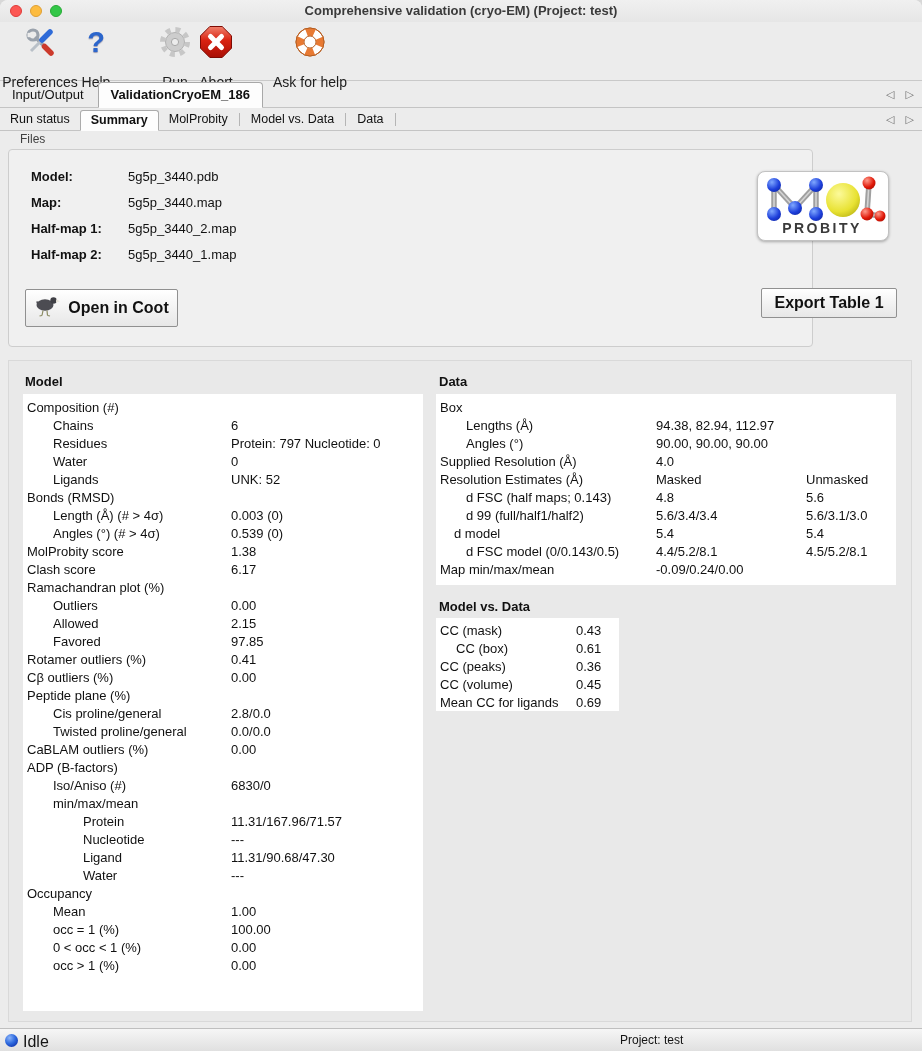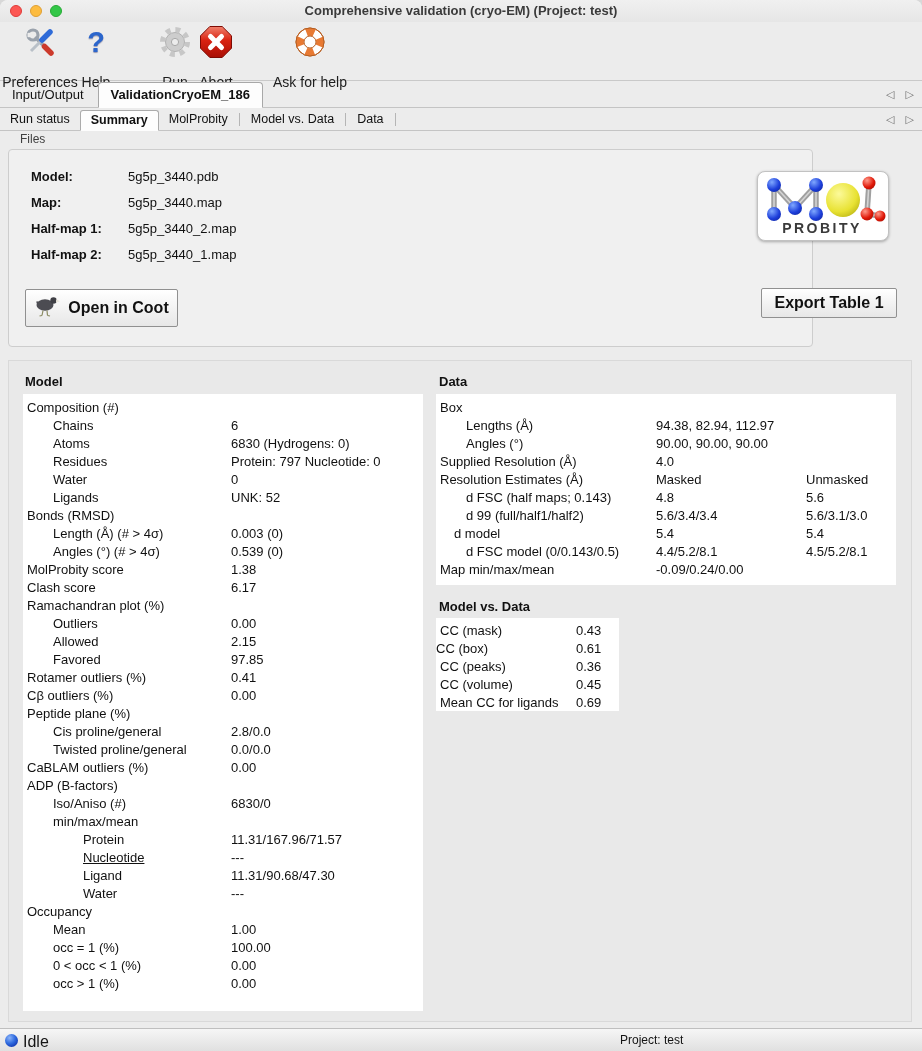--- a/index.html
+++ b/index.html
@@ -257,25 +257,20 @@
     <span class="tlabel" style="left: 4px;">Composition (#)</span>
     <span class="tvalue v1"></span>
 
   </div>
         <div class="trow">
     <span class="tlabel" style="left: 30px;">Chains</span>
     <span class="tvalue v1">6</span>
 
   </div>
         <div class="trow">
-    <span class="tlabel" style="left: 30px;">Atoms</span>
-    <span class="tvalue v1">6830 (Hydrogens: 0)</span>
-
-  </div>
-        <div class="trow">
     <span class="tlabel" style="left: 30px;">Residues</span>
     <span class="tvalue v1">Protein: 797 Nucleotide: 0</span>
 
   </div>
         <div class="trow">
     <span class="tlabel" style="left: 30px;">Water</span>
     <span class="tvalue v1">0</span>
 
   </div>
         <div class="trow">
@@ -372,21 +367,21 @@
     <span class="tlabel" style="left: 30px;">min/max/mean</span>
     <span class="tvalue v1"></span>
 
   </div>
         <div class="trow">
     <span class="tlabel" style="left: 60px;">Protein</span>
     <span class="tvalue v1">11.31/167.96/71.57</span>
 
   </div>
         <div class="trow">
-    <span class="tlabel" style="left: 60px; text-decoration: underline;">Nucleotide</span>
+    <span class="tlabel" style="left: 60px;">Nucleotide</span>
     <span class="tvalue v1">---</span>
 
   </div>
         <div class="trow">
     <span class="tlabel" style="left: 60px;">Ligand</span>
     <span class="tvalue v1">11.31/90.68/47.30</span>
 
   </div>
         <div class="trow">
     <span class="tlabel" style="left: 60px;">Water</span>
@@ -475,21 +470,21 @@
       </div>
 
     <div class="sec-title mvd-title">Model vs. Data</div>
     <div class="panel mvd-panel" id="mvd-rows">
         <div class="trow">
     <span class="tlabel" style="left: 4px;">CC (mask)</span>
     <span class="tvalue v1">0.43</span>
 
   </div>
         <div class="trow">
-    <span class="tlabel" style="left: 0;">CC (box)</span>
+    <span class="tlabel" style="left: 20px;">CC (box)</span>
     <span class="tvalue v1">0.61</span>
 
   </div>
         <div class="trow">
     <span class="tlabel" style="left: 4px;">CC (peaks)</span>
     <span class="tvalue v1">0.36</span>
 
   </div>
         <div class="trow">
     <span class="tlabel" style="left: 4px;">CC (volume)</span>

